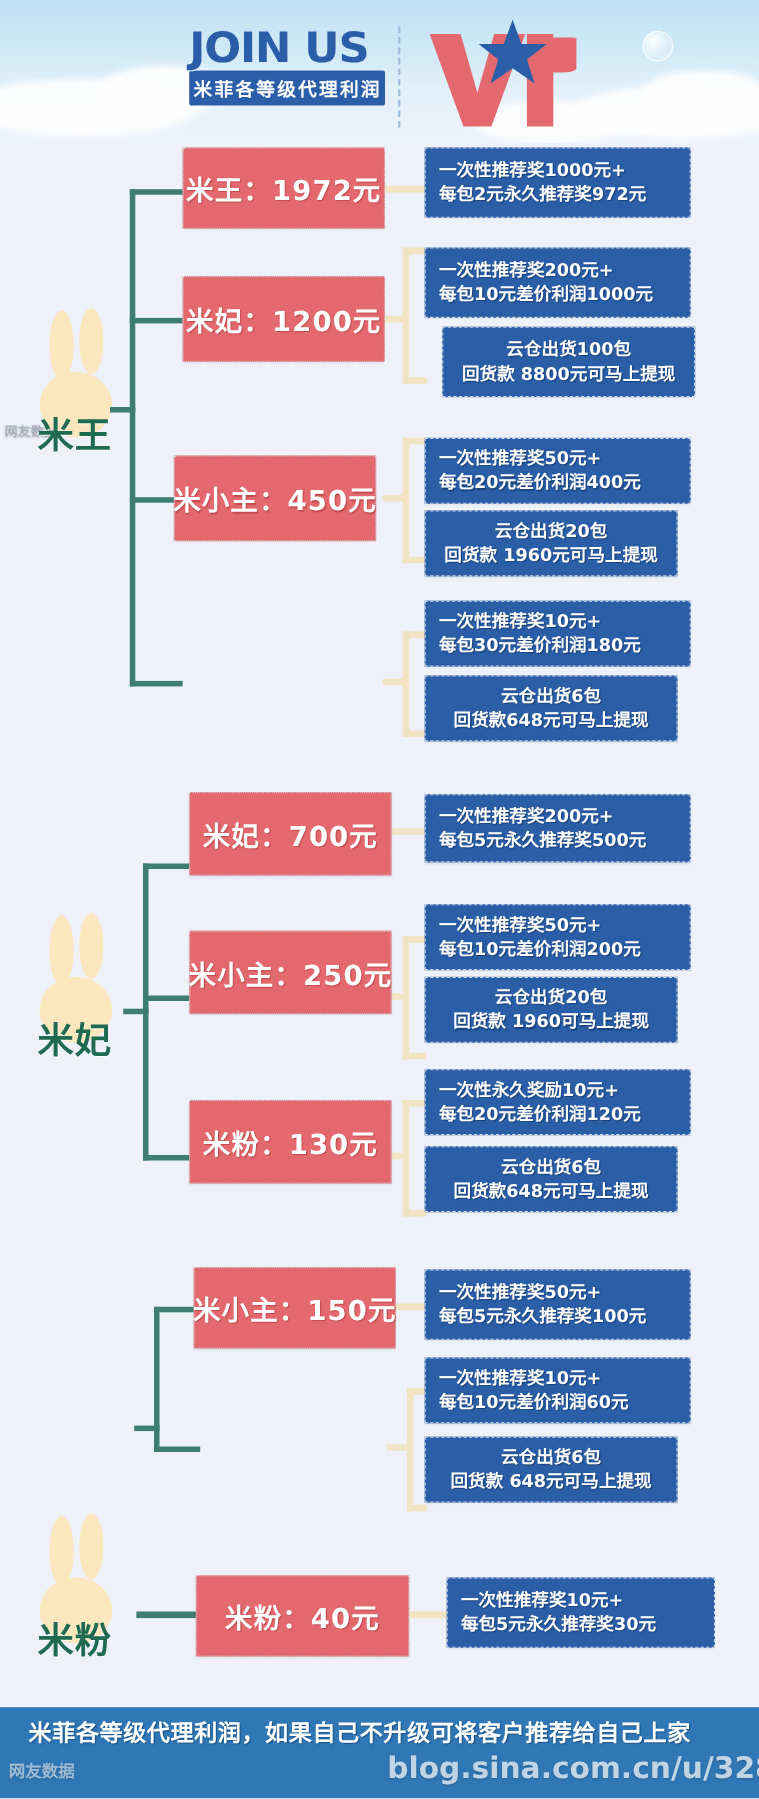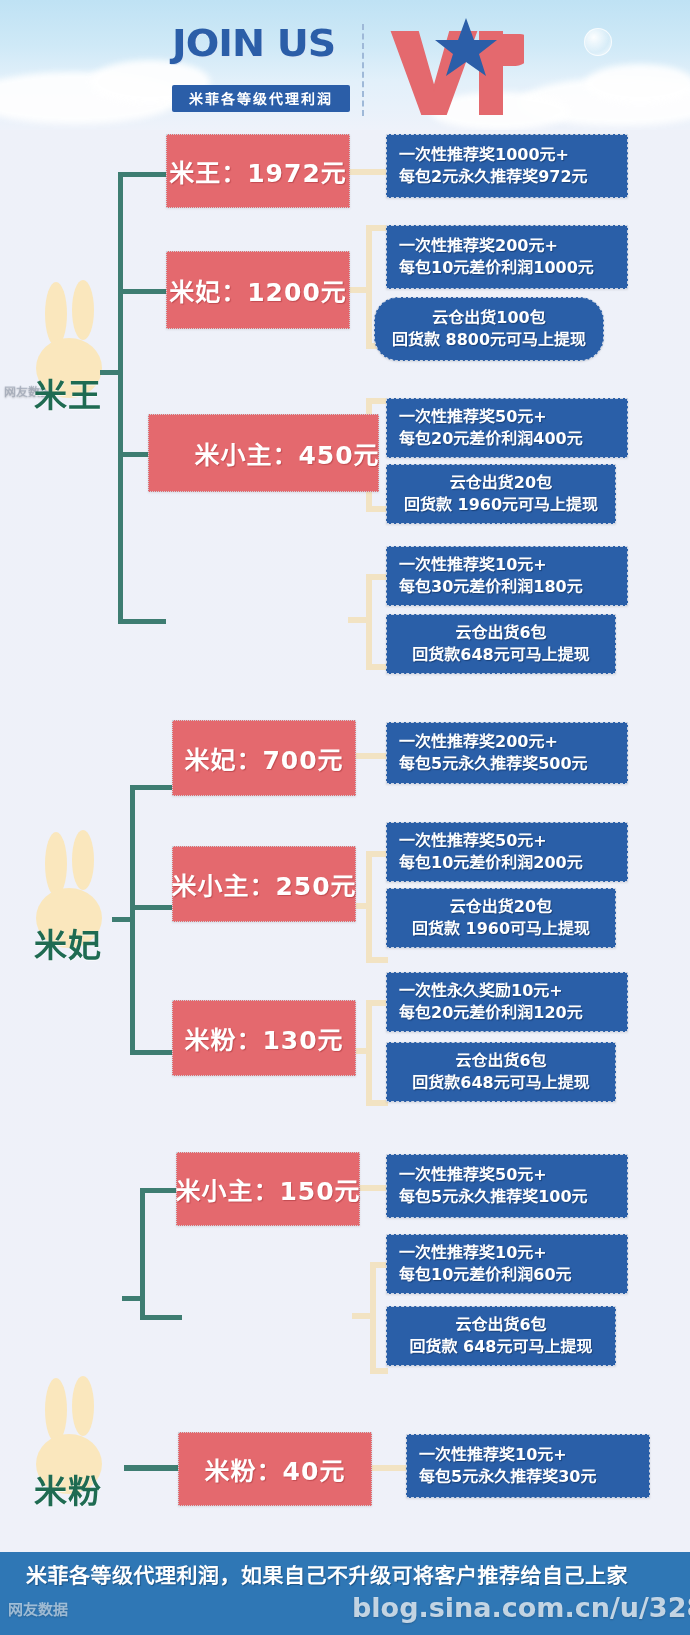--- a/index.html
+++ b/index.html
@@ -38,22 +38,22 @@
   .logo-wrap{position:absolute;left:172px;top:22px;width:350px;height:100px;}
   .joinus{position:absolute;left:0;top:0;width:178px;}
   .joinus .big{
     font-family:"DejaVu Sans","Liberation Sans",sans-serif;
     font-weight:bold;font-size:38px;letter-spacing:-1px;color:#2b5ea8;
     line-height:42px;white-space:nowrap;
     text-shadow:1px 1px 0 #d9e6f5;
     transform:scaleX(1.04);transform-origin:left center;
   }
   .joinus .sub{
-    margin-top:21px;background:#2b5ea8;color:#fff;
-    font-size:14px;font-weight:bold;letter-spacing:2px;
+    margin-top:0;background:#2b5ea8;color:#fff;
+    font-size:17px;font-weight:bold;letter-spacing:2px;
     padding:3px 4px 4px 4px;text-align:center;white-space:nowrap;
     border-radius:2px;
   }
   .divider{
     position:absolute;left:190px;top:2px;width:0;height:92px;
     border-left:2px dashed #9fb9d8;
   }
   .vip{position:absolute;left:212px;top:-6px;width:140px;height:104px;}
   .vip svg{display:block;}
 
@@ -198,26 +198,26 @@
       <div class="ln">每包2元永久推荐奖972元</div>
     </div>
 
     <div class="tier" style="left:166px;top:251px;width:182px;height:76px;text-align:right;">
       <span>米妃：1200元</span>
     </div>
     <div class="detail left" style="left:386px;top:225px;width:228px;height:62px;">
       <div class="ln">一次性推荐奖200元+</div>
       <div class="ln">每包10元差价利润1000元</div>
     </div>
-    <div class="detail center" style="left:374px;top:297px;width:228px;height:62px;border-radius:24px;">
+    <div class="detail center" style="left:402px;top:297px;width:228px;height:62px;">
       <div class="ln">云仓出货100包</div>
       <div class="ln">回货款 8800元可马上提现</div>
     </div>
 
-    <div class="tier" style="left:148px;top:414px;width:182px;height:76px;padding-left:47px;">
+    <div class="tier" style="left:158px;top:414px;width:182px;height:76px;">
       <span>米小主：450元</span>
     </div>
     <div class="detail left" style="left:386px;top:398px;width:228px;height:58px;">
       <div class="ln">一次性推荐奖50元+</div>
       <div class="ln">每包20元差价利润400元</div>
     </div>
     <div class="detail center" style="left:386px;top:464px;width:228px;height:58px;">
       <div class="ln">云仓出货20包</div>
       <div class="ln">回货款 1960元可马上提现</div>
     </div>

